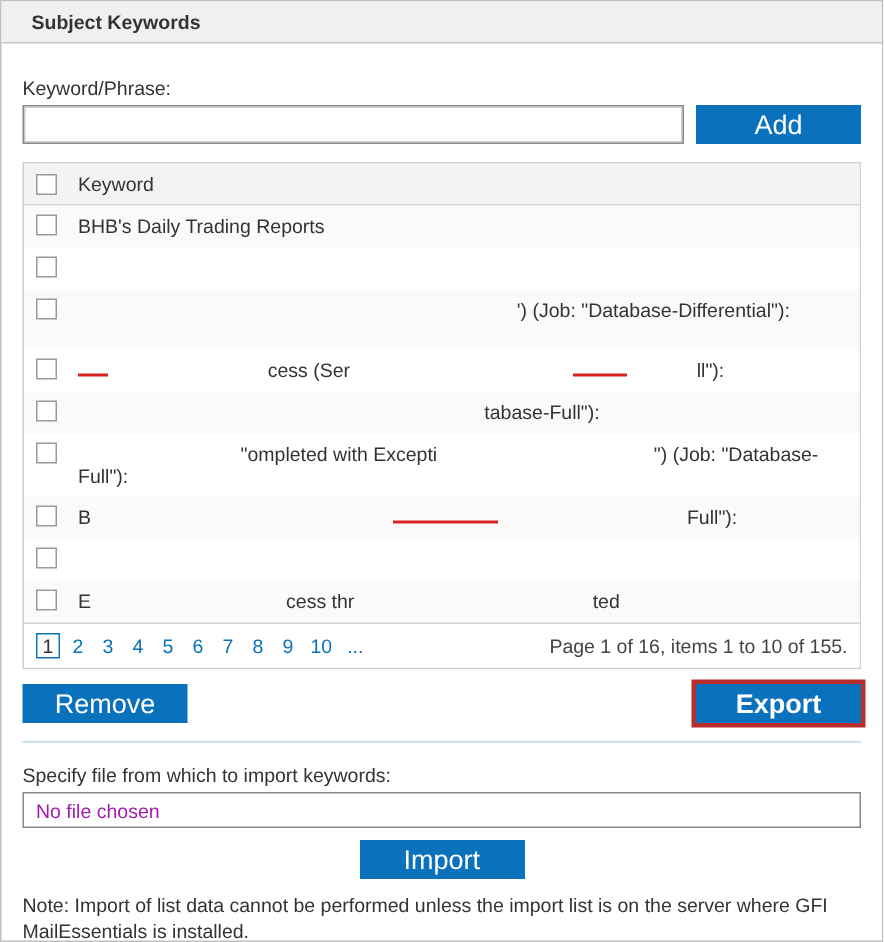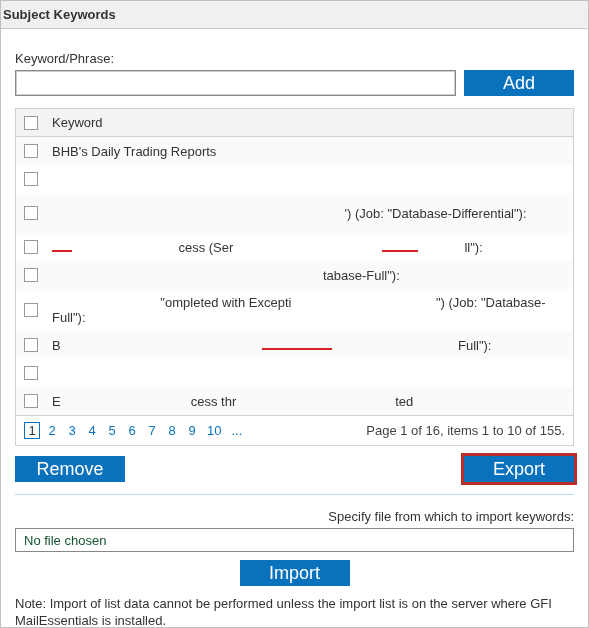--- a/index.html
+++ b/index.html
@@ -12,21 +12,21 @@
     width: 589px;
   }
   .panel {
     border: 1px solid #c0c0c0;
     width: 589px;
     height: 628px;
     position: relative;
   }
   .panel-header {
     background: #f0f0f0;
-    padding: 6px 2px;
+    padding: 6px 20px;
     font-weight: bold;
     border-bottom: 1px solid #c8c8c8;
   }
   .content {
     padding: 10px 14px 6px 14px;
   }
   .content-b { padding: 0 14px 6px 14px; }
   .divider {
     border-top: 1px solid #b8dbe8;
     margin: 6px 0 10px 0;
@@ -49,20 +49,21 @@
     font-size: 18px;
     cursor: pointer;
     display: inline-flex;
     align-items: center;
     justify-content: center;
   }
   .btn-wide { min-width: 110px; }
   .btn-highlight {
     outline: 3px solid #b92d2d;
     outline-offset: 0;
+    font-weight: bold;
   }
   .table-wrap {
     margin-top: 12px;
     border: 1px solid #d0d0d0;
   }
   .thead {
     display: flex;
     align-items: center;
     background: #f3f3f3;
     border-bottom: 1px solid #d0d0d0;
@@ -70,21 +71,21 @@
   }
   .chk-cell { width: 28px; display:flex; align-items:center; }
   .chk {
     width: 14px; height: 14px;
     border: 1px solid #9a9a9a;
     background: #fff; display:inline-block;
   }
   .kw-head { flex:1; }
   .trow {
     display: flex;
-    align-items: center;
+    align-items: flex-start;
     padding: 6px 8px;
     min-height: 28px;
   }
   .trow:nth-child(even) { background: #fff; }
   .trow:nth-child(odd) { background: #fafafa; }
   .trow.tall { min-height: 40px; }
   .kw-cell {
     flex:1;
     white-space: pre-wrap;
     word-break: break-word;
@@ -119,25 +120,25 @@
     display:flex; align-items:stretch;
     border:1px solid #888;
     height:24px;
     margin-top:4px;
   }
   .file-btn {
     background:#eee; border:none; border-right:1px solid #888;
     padding:0 10px; font-size:13px; cursor:pointer;
   }
   .file-status {
-    flex:1; display:flex; align-items:center; padding:0 8px; color:#14532d;
+    flex:1; display:flex; align-items:center; padding:0 8px; color:#a21caf;
   }
   .import-row { display:flex; justify-content:center; margin-top:8px; }
   .note { margin-top:10px; font-size:13px; line-height:1.3; }
-  .section-gap { margin-top:14px;text-align:right; }
+  .section-gap { margin-top:14px; }
 </style>
 </head>
 <body>
 
 <div class="panel">
   <div class="panel-header">Subject Keywords</div>
 
   <div class="content">
     <div class="field-label">Keyword/Phrase:</div>
     <div class="input-row">

